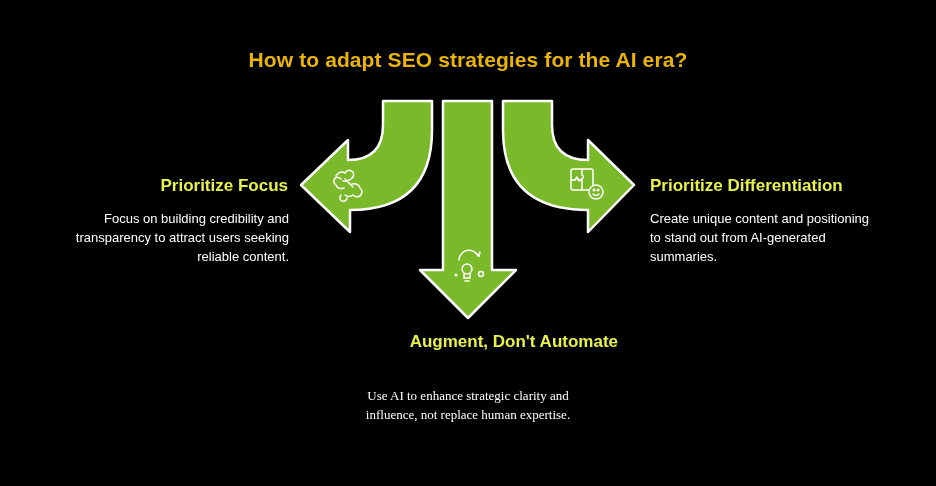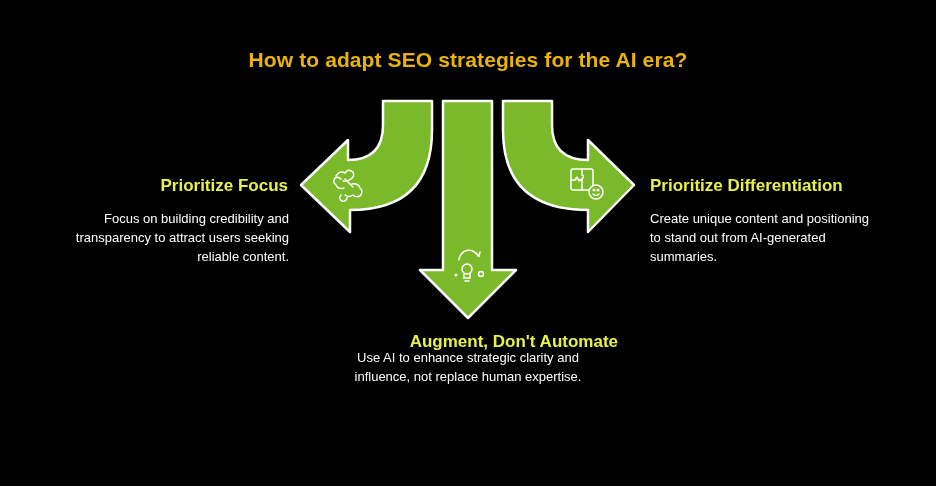--- a/index.html
+++ b/index.html
@@ -16,21 +16,21 @@
     position: absolute; color: #e8f04a; font-weight: bold; font-size: 17px; white-space: nowrap;
   }
   .desc {
     position: absolute; color: #ffffff; font-size: 13px; line-height: 19px;
   }
   .h-left { left: 100px; width: 188px; top: 176px; text-align: right; }
   .d-left { left: 40px; width: 249px; top: 209px; text-align: right; }
   .h-right { left: 650px; top: 176px; }
   .d-right { left: 650px; width: 230px; top: 209px; text-align: left; }
   .h-center { left: 318px; width: 300px; top: 332px; text-align: right; }
-  .d-center { left: 343px; width: 250px; top: 348px; text-align: center; }
+  .d-center { left: 343px; width: 250px; top: 386px; text-align: center; font-family: Liberation Serif, serif; }
 </style>
 </head>
 <body>
 
 <div class="title">How to adapt SEO strategies for the AI era?</div>
 
 <svg class="arrows" width="936" height="486" viewBox="0 0 936 486">
 
   <g>
     <path d="M383,101 L432,101 L432,130 Q432,210 350,210 L350,232 L301,185 L348,140 L348,160 Q383,160 383,125 Z" fill="#7ab929" stroke="#ffffff" stroke-width="2.5" stroke-linejoin="round"></path>

